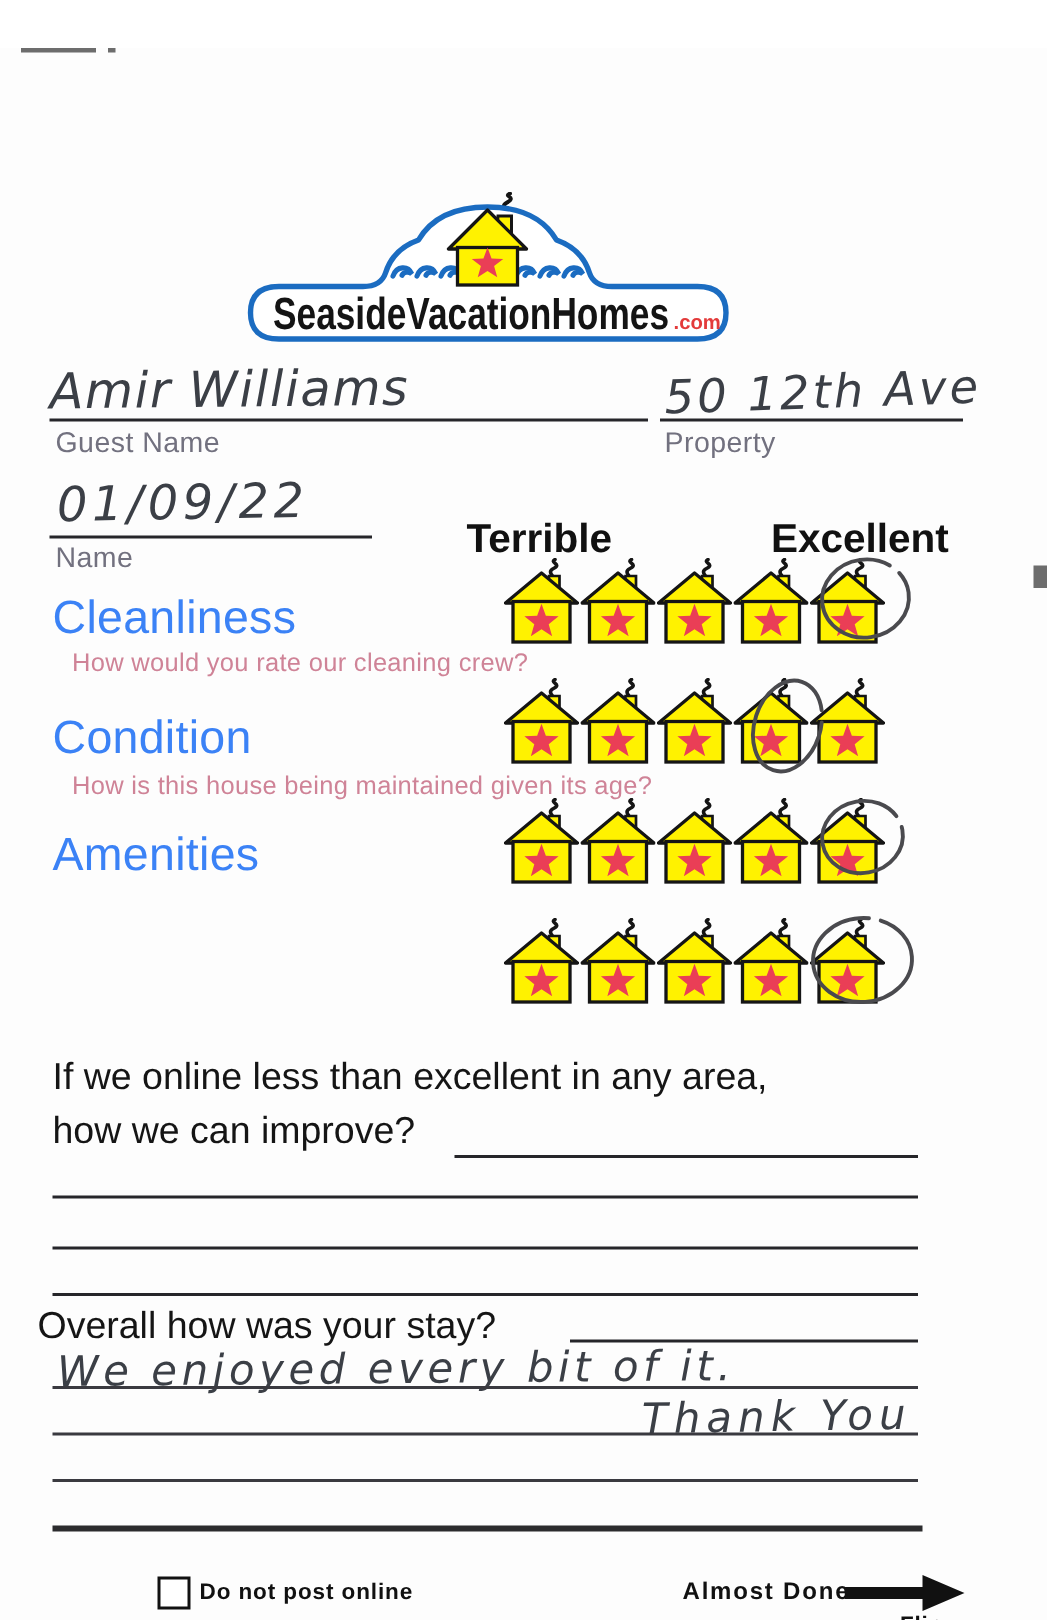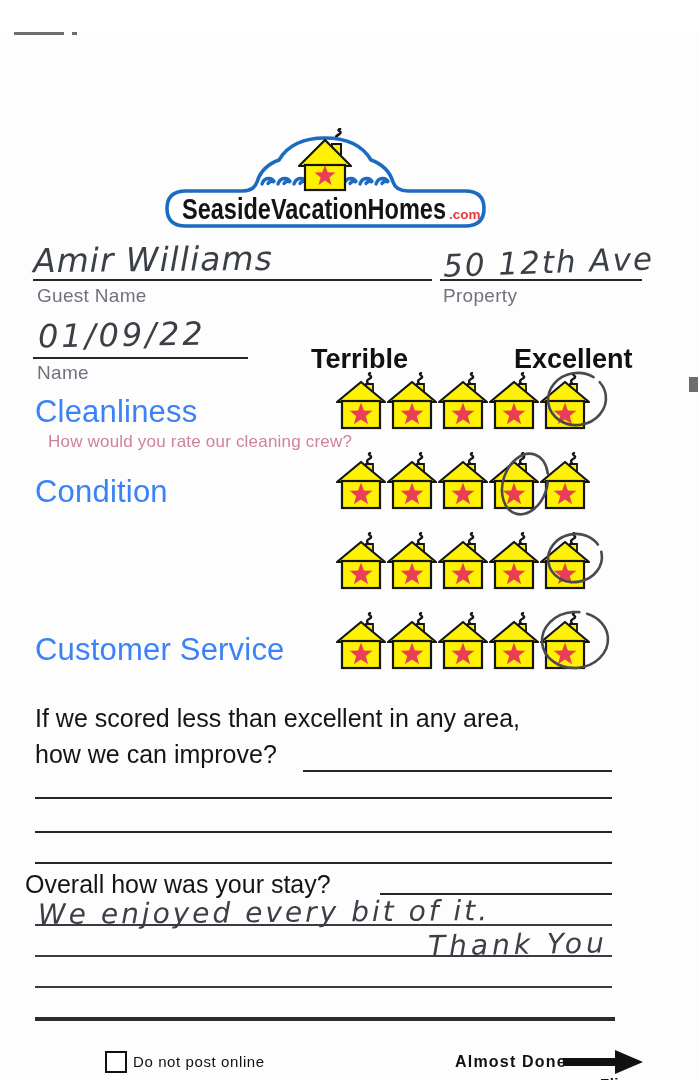--- a/index.html
+++ b/index.html
@@ -10,21 +10,21 @@
   .rule-soft{border-top:2px solid #3a3a40;}
   .hand{font-family:"DejaVu Sans", sans-serif;font-style:italic;color:#3b3f46;white-space:nowrap;}
   .field-label{font-size:19px;color:#72717f;letter-spacing:.3px;}
   .scale-label{font-size:27px;font-weight:600;color:#111;}
   .rating-label{font-size:31px;color:#3b82f6;letter-spacing:.2px;white-space:nowrap;}
   .rating-question{font-size:17px;color:#cf8397;letter-spacing:.2px;white-space:nowrap;}
   .q-text{font-size:25px;color:#151515;white-space:nowrap;}
   .houses{position:absolute;left:336px;width:258px;height:58px;display:flex;gap:1px;}
   .house{width:50px;height:58px;flex:0 0 auto;}
   .circle-mark{position:absolute;top:-6px;width:78px;height:72px;overflow:visible;pointer-events:none;}
-  .footer-label{font-size:15px;font-weight:400;letter-spacing:.6px;color:#111;}
+  .footer-label{font-size:15px;font-weight:700;letter-spacing:.6px;color:#111;}
   .almost-done{font-size:16px;font-weight:700;letter-spacing:1.2px;color:#111;}
   .flip{font-size:15px;font-weight:700;letter-spacing:.5px;color:#111;}
   .checkbox{position:absolute;width:18px;height:18px;border:2.5px solid #111;background:#fff;}
   .artifact{position:absolute;background:#6d6d6d;}
 </style>
 </head>
 <body>
 
 <div id="page">
 
@@ -113,20 +113,21 @@
         <polygon points="25,10 1,30 49,30" fill="#fff200" stroke="#151515" stroke-width="2.2" stroke-linejoin="round"></polygon>
         <rect x="6" y="29" width="38" height="27" fill="#fff200" stroke="#151515" stroke-width="2.2"></rect>
         <polygon points="25,30.5 27.9,38.5 36.4,38.8 29.8,44.1 32.1,52.2 25,47.5 17.9,52.2 20.2,44.1 13.6,38.8 22.1,38.5" fill="#ea3e56"></polygon>
       </svg>
       <svg class="circle-mark" style="left:202px" viewBox="0 0 78 72">
         <ellipse cx="39" cy="33" rx="29" ry="26" fill="none" stroke="#4a4a4e" stroke-width="2.6" stroke-linecap="round" transform="rotate(-8 39 33)" stroke-dasharray="150 8"></ellipse>
       </svg>
     </div>
 
   <div class="abs rating-label" style="left:35px;top:442px">Condition</div>
+  <div class="abs rating-question" style="left:48px;top:482px">How is this house being maintained given its age?</div>
   <div class="houses" style="top:420px">
       <svg class="house" viewBox="0 0 50 58">
         <path d="M31 16 C37 13 27 10 33 7 C39 4 30 3 34 1" fill="none" stroke="#151515" stroke-width="2.4" stroke-linecap="round"></path>
         <polygon points="29,24 30,12 37,12 37,21" fill="#fff200" stroke="#151515" stroke-width="1.8"></polygon>
         <polygon points="25,10 1,30 49,30" fill="#fff200" stroke="#151515" stroke-width="2.2" stroke-linejoin="round"></polygon>
         <rect x="6" y="29" width="38" height="27" fill="#fff200" stroke="#151515" stroke-width="2.2"></rect>
         <polygon points="25,30.5 27.9,38.5 36.4,38.8 29.8,44.1 32.1,52.2 25,47.5 17.9,52.2 20.2,44.1 13.6,38.8 22.1,38.5" fill="#ea3e56"></polygon>
       </svg>
       <svg class="house" viewBox="0 0 50 58">
         <path d="M31 16 C37 13 27 10 33 7 C39 4 30 3 34 1" fill="none" stroke="#151515" stroke-width="2.4" stroke-linecap="round"></path>
@@ -154,20 +155,21 @@
         <polygon points="29,24 30,12 37,12 37,21" fill="#fff200" stroke="#151515" stroke-width="1.8"></polygon>
         <polygon points="25,10 1,30 49,30" fill="#fff200" stroke="#151515" stroke-width="2.2" stroke-linejoin="round"></polygon>
         <rect x="6" y="29" width="38" height="27" fill="#fff200" stroke="#151515" stroke-width="2.2"></rect>
         <polygon points="25,30.5 27.9,38.5 36.4,38.8 29.8,44.1 32.1,52.2 25,47.5 17.9,52.2 20.2,44.1 13.6,38.8 22.1,38.5" fill="#ea3e56"></polygon>
       </svg>
       <svg class="circle-mark" style="left:150px" viewBox="0 0 78 72">
         <ellipse cx="39" cy="38" rx="22" ry="31" fill="none" stroke="#4a4a4e" stroke-width="2.6" stroke-linecap="round" transform="rotate(18 39 38)" stroke-dasharray="150 8"></ellipse>
       </svg>
     </div>
 
+  <div class="abs rating-label" style="left:35px;top:520px">Amenities</div>
   <div class="houses" style="top:500px">
       <svg class="house" viewBox="0 0 50 58">
         <path d="M31 16 C37 13 27 10 33 7 C39 4 30 3 34 1" fill="none" stroke="#151515" stroke-width="2.4" stroke-linecap="round"></path>
         <polygon points="29,24 30,12 37,12 37,21" fill="#fff200" stroke="#151515" stroke-width="1.8"></polygon>
         <polygon points="25,10 1,30 49,30" fill="#fff200" stroke="#151515" stroke-width="2.2" stroke-linejoin="round"></polygon>
         <rect x="6" y="29" width="38" height="27" fill="#fff200" stroke="#151515" stroke-width="2.2"></rect>
         <polygon points="25,30.5 27.9,38.5 36.4,38.8 29.8,44.1 32.1,52.2 25,47.5 17.9,52.2 20.2,44.1 13.6,38.8 22.1,38.5" fill="#ea3e56"></polygon>
       </svg>
       <svg class="house" viewBox="0 0 50 58">
         <path d="M31 16 C37 13 27 10 33 7 C39 4 30 3 34 1" fill="none" stroke="#151515" stroke-width="2.4" stroke-linecap="round"></path>
@@ -195,21 +197,20 @@
         <polygon points="29,24 30,12 37,12 37,21" fill="#fff200" stroke="#151515" stroke-width="1.8"></polygon>
         <polygon points="25,10 1,30 49,30" fill="#fff200" stroke="#151515" stroke-width="2.2" stroke-linejoin="round"></polygon>
         <rect x="6" y="29" width="38" height="27" fill="#fff200" stroke="#151515" stroke-width="2.2"></rect>
         <polygon points="25,30.5 27.9,38.5 36.4,38.8 29.8,44.1 32.1,52.2 25,47.5 17.9,52.2 20.2,44.1 13.6,38.8 22.1,38.5" fill="#ea3e56"></polygon>
       </svg>
       <svg class="circle-mark" style="left:200px" viewBox="0 0 78 72">
         <ellipse cx="39" cy="32" rx="27" ry="24" fill="none" stroke="#4a4a4e" stroke-width="2.6" stroke-linecap="round" transform="rotate(-10 39 32)" stroke-dasharray="150 8"></ellipse>
       </svg>
     </div>
 
-  <div class="abs rating-label" style="left:35px;top:600px">Customer Service</div>
   <div class="houses" style="top:580px">
       <svg class="house" viewBox="0 0 50 58">
         <path d="M31 16 C37 13 27 10 33 7 C39 4 30 3 34 1" fill="none" stroke="#151515" stroke-width="2.4" stroke-linecap="round"></path>
         <polygon points="29,24 30,12 37,12 37,21" fill="#fff200" stroke="#151515" stroke-width="1.8"></polygon>
         <polygon points="25,10 1,30 49,30" fill="#fff200" stroke="#151515" stroke-width="2.2" stroke-linejoin="round"></polygon>
         <rect x="6" y="29" width="38" height="27" fill="#fff200" stroke="#151515" stroke-width="2.2"></rect>
         <polygon points="25,30.5 27.9,38.5 36.4,38.8 29.8,44.1 32.1,52.2 25,47.5 17.9,52.2 20.2,44.1 13.6,38.8 22.1,38.5" fill="#ea3e56"></polygon>
       </svg>
       <svg class="house" viewBox="0 0 50 58">
         <path d="M31 16 C37 13 27 10 33 7 C39 4 30 3 34 1" fill="none" stroke="#151515" stroke-width="2.4" stroke-linecap="round"></path>
@@ -237,21 +238,21 @@
         <polygon points="29,24 30,12 37,12 37,21" fill="#fff200" stroke="#151515" stroke-width="1.8"></polygon>
         <polygon points="25,10 1,30 49,30" fill="#fff200" stroke="#151515" stroke-width="2.2" stroke-linejoin="round"></polygon>
         <rect x="6" y="29" width="38" height="27" fill="#fff200" stroke="#151515" stroke-width="2.2"></rect>
         <polygon points="25,30.5 27.9,38.5 36.4,38.8 29.8,44.1 32.1,52.2 25,47.5 17.9,52.2 20.2,44.1 13.6,38.8 22.1,38.5" fill="#ea3e56"></polygon>
       </svg>
       <svg class="circle-mark" style="left:200px" viewBox="0 0 78 72">
         <ellipse cx="39" cy="34" rx="33" ry="28" fill="none" stroke="#4a4a4e" stroke-width="2.6" stroke-linecap="round" transform="rotate(-4 39 34)" stroke-dasharray="150 8"></ellipse>
       </svg>
     </div>
 
-  <div class="abs q-text" style="left:35px;top:672px">If we scored less than excellent in any area,</div>
+  <div class="abs q-text" style="left:35px;top:672px">If we online less than excellent in any area,</div>
   <div class="abs q-text" style="left:35px;top:708px">how we can improve?</div>
   <div class="rule" style="left:303px;top:738px;width:309px"></div>
   <div class="rule" style="left:35px;top:765px;width:577px"></div>
   <div class="rule" style="left:35px;top:799px;width:577px"></div>
   <div class="rule" style="left:35px;top:830px;width:577px"></div>
 
   <div class="abs q-text" style="left:25px;top:838px">Overall how was your stay?</div>
   <div class="rule" style="left:380px;top:861px;width:232px"></div>
 
   <div class="abs hand" style="left:38px;top:864px;font-size:28px;letter-spacing:3px;transform:rotate(-.5deg)">We enjoyed every bit of it.</div>

